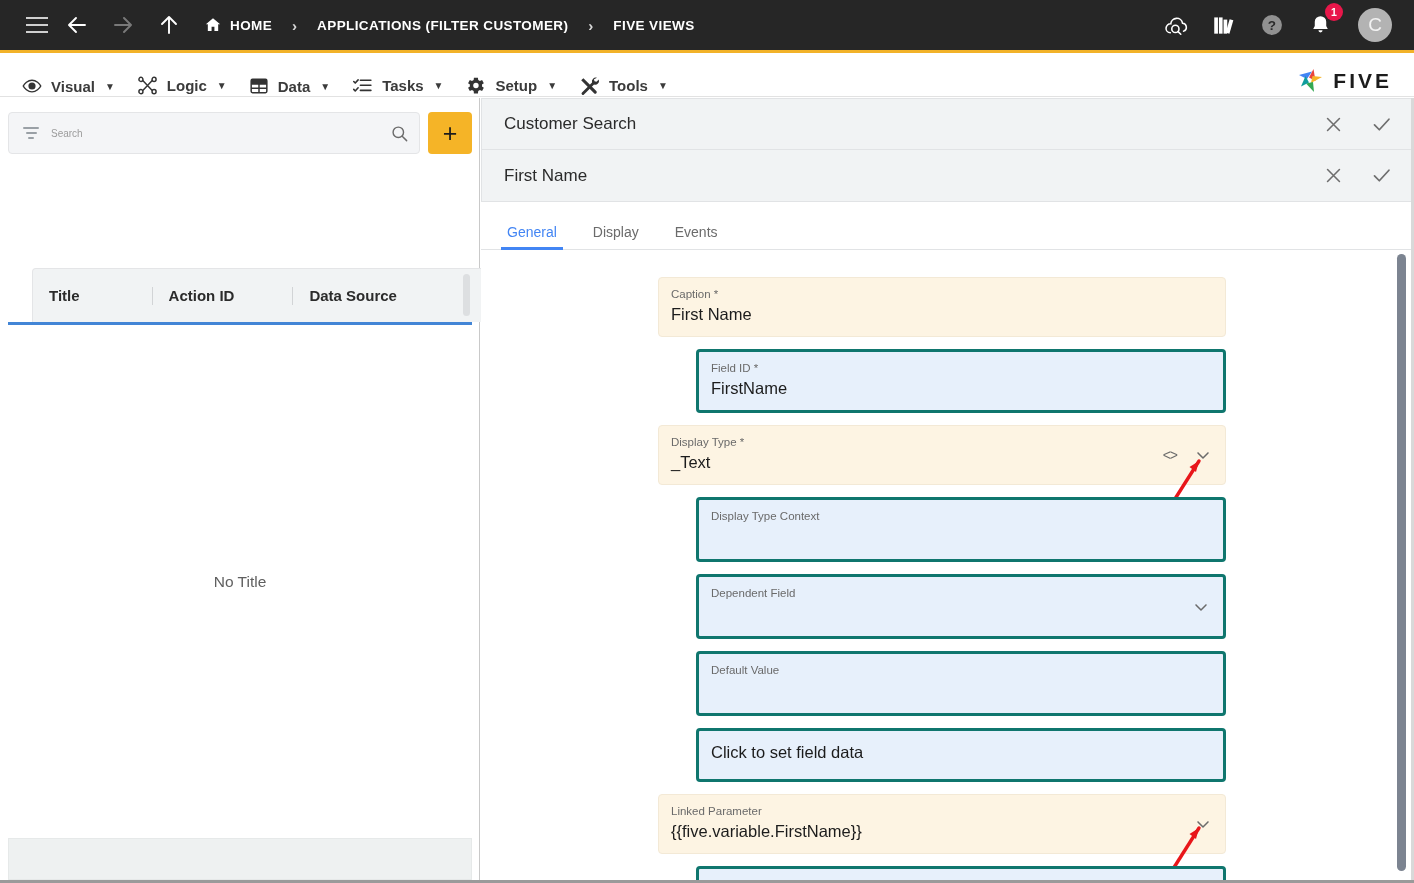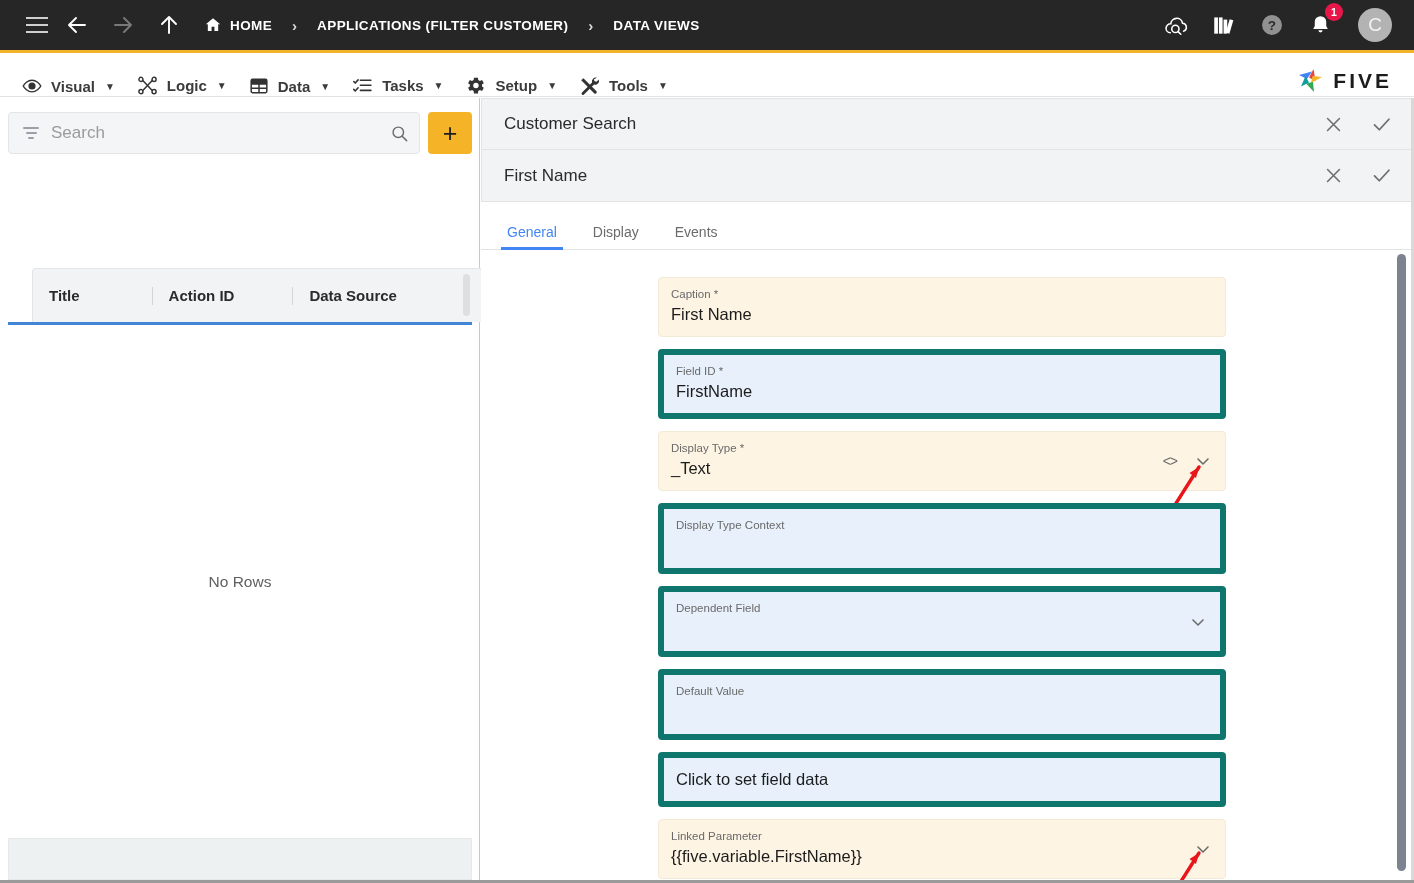--- a/index.html
+++ b/index.html
@@ -98,21 +98,21 @@
     flex: 1; background: #f4f5f7; border: 1px solid #e4e5e7; border-radius: 4px;
     display: flex; align-items: center; padding: 0 10px 0 14px; gap: 12px;
   }
   .filter-ico { display:flex; flex-direction:column; align-items:center; gap:3px; cursor:pointer; }
   .filter-ico i { display:block; height:2px; background:#9aa0a6; border-radius:1px; }
   .filter-ico i:nth-child(1){ width:16px; }
   .filter-ico i:nth-child(2){ width:11px; }
   .filter-ico i:nth-child(3){ width:6px; }
   .searchinput {
     flex: 1; border: 0; background: transparent; outline: none;
-    font-family: inherit; font-size: 17px; color: #be185d;
+    font-family: inherit; font-size: 10px; color: #be185d;
   }
   .searchinput::placeholder { color: #9b9b9b; }
   .addbtn {
     width: 44px; margin-left: 8px; background: #f5b427; border: 0; border-radius: 4px;
     color: #1c1c1c; font-size: 25px; line-height: 1; cursor: pointer;
     display: flex; align-items: center; justify-content: center;
   }
   .tablehead {
     position: absolute; left: 8px; top: 170px; width: 464px; height: 54px;
     background: #f1f3f4; border: 1px solid #e4e5e7; border-bottom: 0;
@@ -182,21 +182,21 @@
     background: #ffffff;
   }
   .formcol {
     position: absolute; left: 177px; top: 27px; width: 568px;
     display: flex; flex-direction: column; gap: 12px;
   }
   .field {
     position: relative; border-radius: 4px; padding: 9px 14px 10px 12px;
     min-height: 54px;
   }
-  .field.blue { background: #e7f0fb; border: 6px solid #0f766e; }
+  .field.blue { background: #e7f0fb; border: 3px solid #0f766e; margin-left: 38px; }
   .field.cream { background: #fdf4e3; border: 1px solid #f3e9d6; }
   .field-label { font-size: 11.5px; color: #6a6a6a; line-height: 15px; }
   .field-value { font-size: 16.5px; color: #1c1c1c; line-height: 23px; margin-top: 1px; }
   .field-empty { height: 24px; }
   .field-icons {
     position: absolute; right: 12px; top: 50%; transform: translateY(-50%);
     display: flex; align-items: center; gap: 16px;
   }
   .codeico { font-size: 14px; color: #6b6b6b; cursor: pointer; letter-spacing: -1px; }
 
@@ -253,21 +253,21 @@
         <path d="M12 3L2.5 11h2.6v9h5v-5.6h3.8V20h5v-9h2.6z" fill="#ffffff"></path>
       </svg>
       <span>HOME</span>
     </div>
     <span class="crumb-sep">›</span>
     <div class="crumb">
       <span>APPLICATIONS (FILTER CUSTOMER)</span>
     </div>
     <span class="crumb-sep">›</span>
     <div class="crumb">
-      <span>DATA VIEWS</span>
+      <span>FIVE VIEWS</span>
     </div>
   </div>
 
   <div class="topbar-right">
     <div class="ticon">
       <svg width="27" height="27" viewBox="0 0 24 24">
         <path d="M6.5 18.5a4 4 0 0 1 .4-8A5.3 5.3 0 0 1 17.4 10a3.6 3.6 0 0 1 .9 7" fill="none" stroke="#ffffff" stroke-width="1.4" stroke-linecap="round"></path>
         <circle cx="11" cy="15" r="3.2" fill="none" stroke="#ffffff" stroke-width="1.4"></circle>
         <path d="M13.4 17.4L15.8 19.8" stroke="#ffffff" stroke-width="1.4" stroke-linecap="round"></path>
       </svg>
@@ -392,21 +392,21 @@
   <div class="tablehead">
     <div class="th">Title</div>
     <div class="th-sep" style="margin-left:72px"></div>
     <div class="th">Action ID</div>
     <div class="th-sep" style="margin-left:58px"></div>
     <div class="th">Data Source</div>
   </div>
   <div class="table-scroll"></div>
   <div class="tablehead-underline"></div>
 
-  <div class="norows">No Rows</div>
+  <div class="norows">No Title</div>
 
   <div class="leftfooter"></div>
 </div>
 
 <div class="rightpanel">
 
   <div class="panelbar">
     <div class="panelbar-title">Customer Search</div>
     <div class="panelbar-actions">
       <div class="iconbtn">

